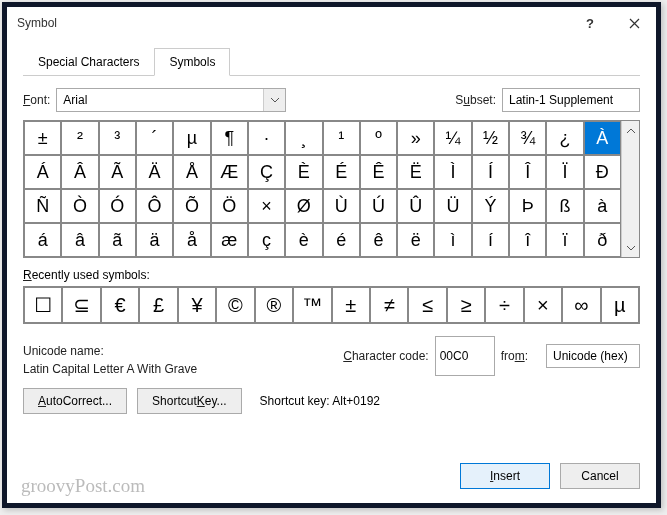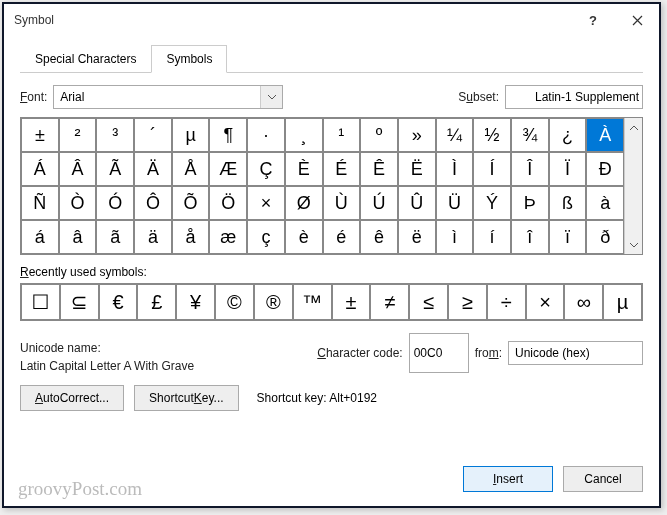--- a/index.html
+++ b/index.html
@@ -1,51 +1,51 @@
 <!DOCTYPE html>
 <html><head>
 <meta charset="utf-8">
 <style>
 * { box-sizing: border-box; margin: 0; padding: 0; font-family: 'Segoe UI', Tahoma, sans-serif; }
 body { background: #eee; width: 667px; height: 515px; overflow: hidden; }
-.dialog { width: 659px; height: 506px; background: #fff; border: 2px solid #0f172a; margin: 2px; box-shadow: 2px 2px 6px rgba(0,0,0,0.2); position: relative; }
+.dialog { width: 659px; height: 506px; background: #fff; border: 5px solid #0f172a; margin: 2px; box-shadow: 2px 2px 6px rgba(0,0,0,0.2); position: relative; }
 .titlebar { display: flex; align-items: center; height: 32px; padding: 0 0 0 10px; font-size: 12px; color: #333; }
 .titlebar-title { flex: 1; }
 .titlebar-btn { width: 44px; height: 32px; display: flex; align-items: center; justify-content: center; cursor: pointer; font-size: 14px; color: #333; }
 .help-btn { font-size: 13px; font-weight: bold; }
 .content { padding: 8px 16px; }
 .tabs { display: flex; border-bottom: 1px solid #ccc; margin-bottom: 12px; }
 .tab { padding: 6px 14px; font-size: 12px; border: 1px solid transparent; cursor: pointer; position: relative; top: 1px; }
 .tab.active { border: 1px solid #ccc; border-bottom: 1px solid #fff; background: #fff; }
 .row { display: flex; align-items: center; gap: 6px; margin-bottom: 8px; }
 .label { font-size: 12px; color: #222; }
 .underline { text-decoration: underline; text-decoration-color: #222; }
 .combo { display: flex; align-items: center; border: 1px solid #aaa; height: 24px; background: #fff; }
 .combo input { border: none; outline: none; flex: 1; padding: 0 6px; font-size: 12px; background: transparent; }
 .combo-btn { width: 22px; height: 22px; background: #eee; border-left: 1px solid #ccc; display: flex; align-items: center; justify-content: center; cursor: pointer; font-size: 9px; color: #555; }
 .font-combo { width: 230px; }
-.subset-combo { width: 138px; padding-left: 23px; }
+.subset-combo { width: 138px; }
 .spacer { flex: 1; }
 .grid-wrap { display: flex; border: 1px solid #888; }
 .grid { display: grid; grid-template-columns: repeat(16, 1fr); grid-auto-rows: 34px; flex: 1; }
 .cell { border: 1px solid #888; display: flex; align-items: center; justify-content: center; font-size: 18px; font-family: Arial, sans-serif; cursor: pointer; background: #fff; }
 .cell.selected { background: #0078d7; color: #fff; }
 .scroll { width: 18px; background: #f0f0f0; border-left: 1px solid #ccc; display: flex; flex-direction: column; }
 .scroll-btn { height: 18px; display: flex; align-items: center; justify-content: center; font-size: 8px; color: #555; cursor: pointer; background: #f0f0f0; }
 .scroll-track { flex: 1; }
 .recent-label { font-size: 12px; margin: 10px 0 4px 0; }
 .recent-grid { display: grid; grid-template-columns: repeat(16, 1fr); grid-auto-rows: 36px; border: 1px solid #888; }
 .recent-grid .cell { font-size: 20px; }
 .info { margin-top: 12px; display: flex; align-items: flex-end; gap: 18px; }
 .info-left { flex: 1; }
 .info-left .label { margin-bottom: 4px; display: block; }
 .unicode-name { font-size: 12px; color: #222; }
 .info-right { display: flex; align-items: center; gap: 6px; }
 .charcode-input { width: 60px; height: 40px; border: 1px solid #aaa; padding: 0 4px; font-size: 12px; }
-.from-combo { width: 135px; }
+.from-combo { width: 94px; margin-left: 12px; }
 .btnrow { display: flex; align-items: center; gap: 10px; margin-top: 12px; }
 .btn { padding: 4px 14px; font-size: 12px; border: 1px solid #aaa; background: #eee; cursor: pointer; min-width: 80px; text-align: center; height: 26px; display: flex; align-items: center; justify-content: center; }
 .shortcut-text { font-size: 12px; margin-left: 8px; }
 .footer { position: absolute; bottom: 14px; right: 16px; display: flex; gap: 10px; }
 .btn.primary { border: 1px solid #0078d7; background: #e5f1fb; min-width: 90px; }
 .watermark { position: absolute; bottom: 6px; left: 14px; font-size: 19px; color: #bbb; font-family: Georgia, serif; pointer-events: none; }
 </style>
 </head>
 <body>
 

